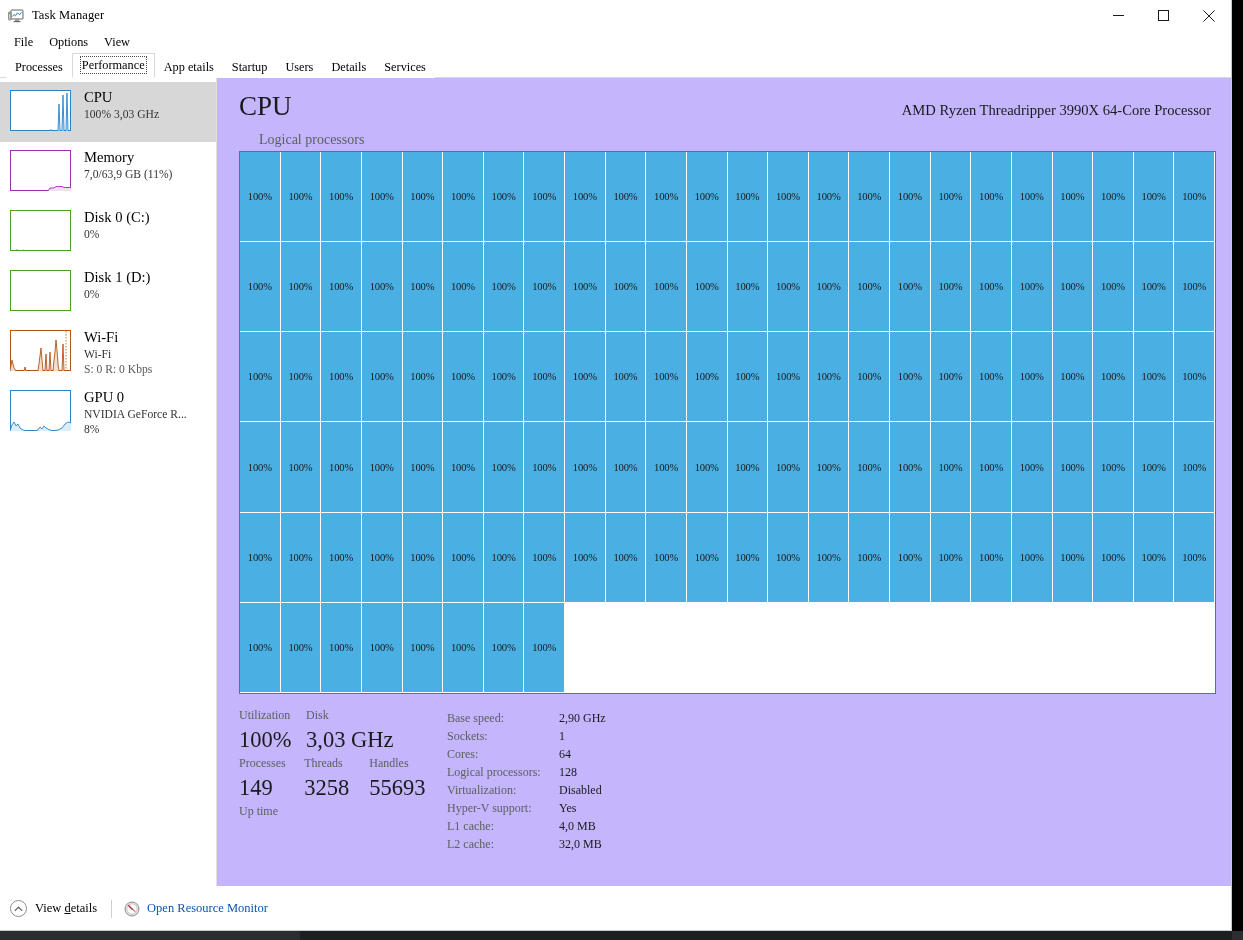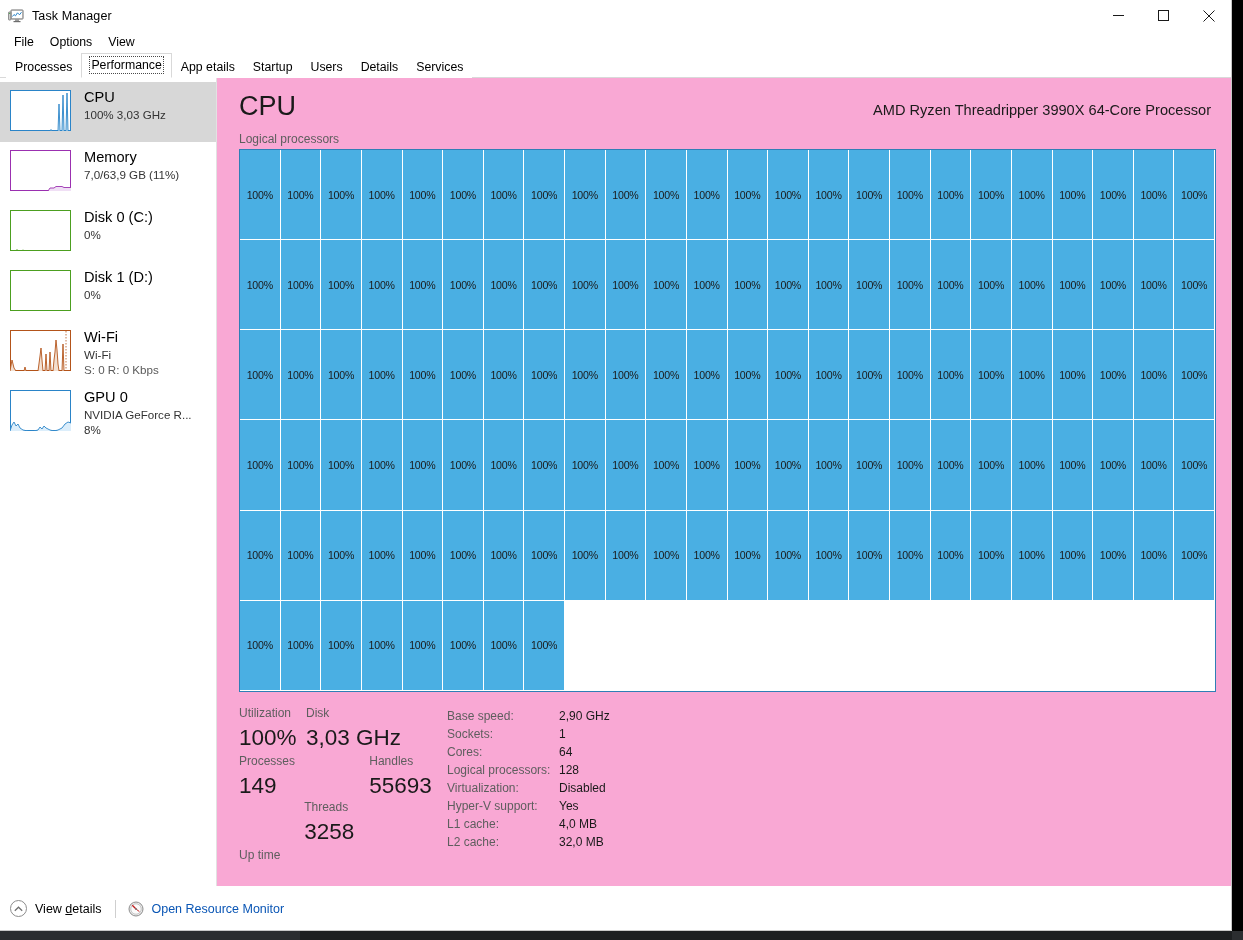--- a/index.html
+++ b/index.html
@@ -7,20 +7,21 @@
     margin: 0; padding: 0;
     width: 1243px; height: 940px;
     background: #000000;
     font-family: "Liberation Sans", sans-serif;
     overflow: hidden;
   }
   #desktop {
     position: relative;
     width: 1130px; height: 940px;
     background: #1d1f21;
+    font-family: Liberation Serif, serif;
   }
   
   #window {
     position: absolute;
     left: 0; top: 0;
     width: 1232px; height: 931px;
     background: #ffffff;
     border: 1px solid #c8c8c8;
     border-top: none;
     border-left: none;
@@ -101,21 +102,21 @@
     display: inline-block;
     border: 1px dotted #4a4a4a;
     padding: 0 1px;
     margin: 0 -1px;
   }
   
   #body {
     flex: 1 1 auto;
     display: flex;
     min-height: 0;
-    background: #f9a8d4;
+    background: #c4b5fd;
     position: relative;
   }
   
   #sidebar {
     width: 217px;
     flex: 0 0 217px;
     background: #ffffff;
     border-right: 1px solid #e2e2e2;
     padding-top: 4px;
     overflow: hidden;
@@ -158,21 +159,21 @@
     min-width: 0;
   }
   #main-head {
     display: flex;
     align-items: baseline;
     justify-content: space-between;
     height: 36px;
   }
   #cpu-title { font-size: 27px; color: #1a1a1a; line-height: 32px; }
   #cpu-model { font-size: 14.6px; color: #1a1a1a; }
-  #lp-label { font-size: 12px; color: #5e5e5e; margin-top: 6px; margin-bottom: 3px; }
+  #lp-label { font-size: 14px; color: #5e5e5e; margin-top: 6px; margin-bottom: 3px; margin-left: 20px; }
   
   #lp-grid {
     width: 977px;
     height: 543px;
     border: 1px solid #2f7fb5;
     display: grid;
     grid-template-columns: repeat(24, 1fr);
     grid-template-rows: repeat(6, 1fr);
     background: #ffffff;
     overflow: hidden;
@@ -213,21 +214,21 @@
   }
   .stat-value {
     font-size: 22.5px;
     color: #1a1a1a;
     line-height: 31px;
     font-weight: 400;
   }
   .sb-util { width: 67px; }
   .sb-speed { width: 110px; }
   .sb-proc { width: 67px; }
-  .sb-thr { width: 67px; margin-top: 46px; }
+  .sb-thr { width: 67px; }
   .sb-hnd { width: 80px; }
   .sb-up { width: 200px; }
   #stats-right {
     flex: 1 1 auto;
     padding-top: 2px;
   }
   .info-row {
     display: flex;
     line-height: 18px;
     height: 18px;

